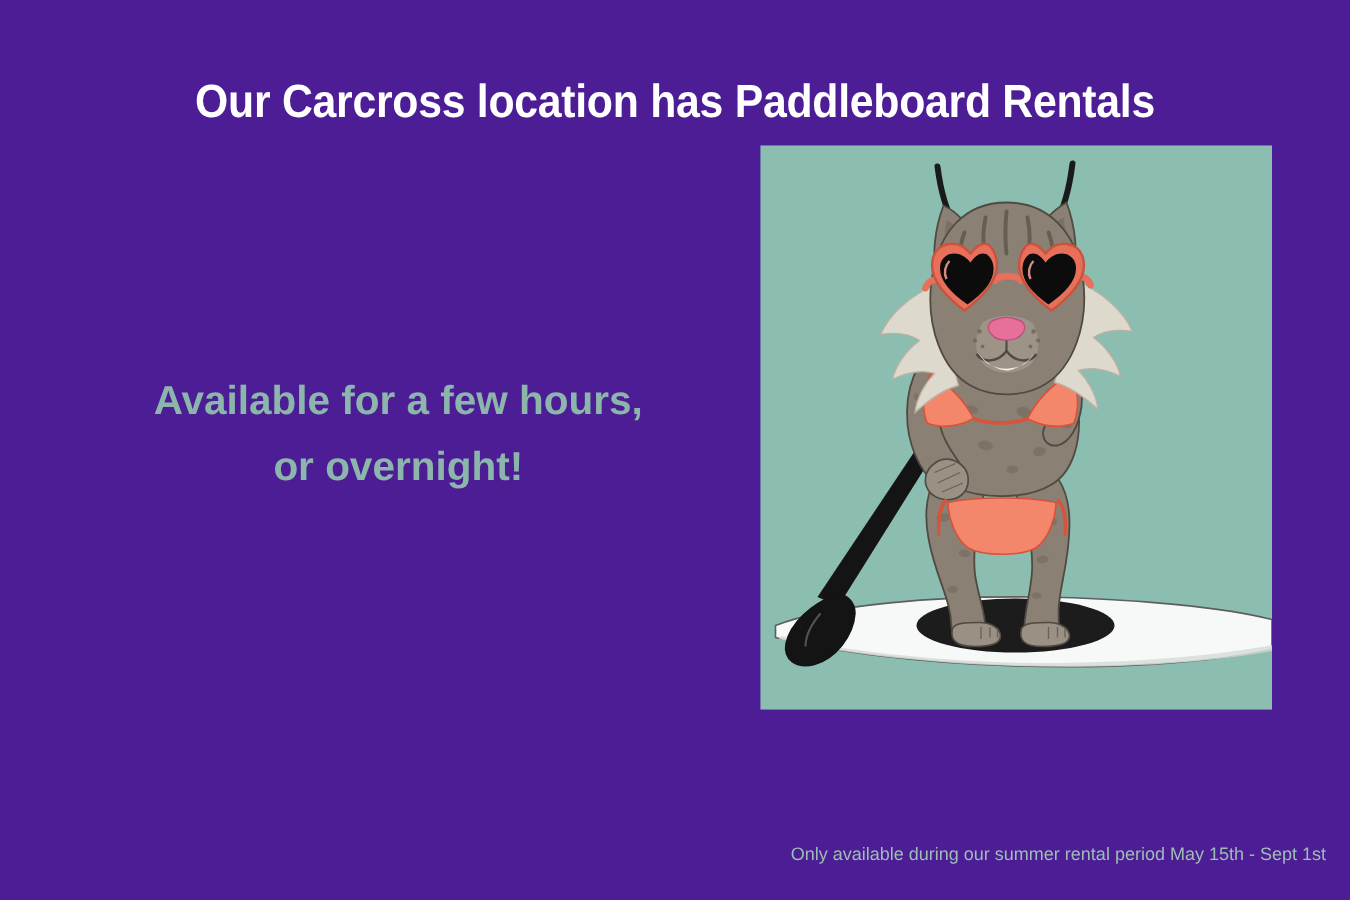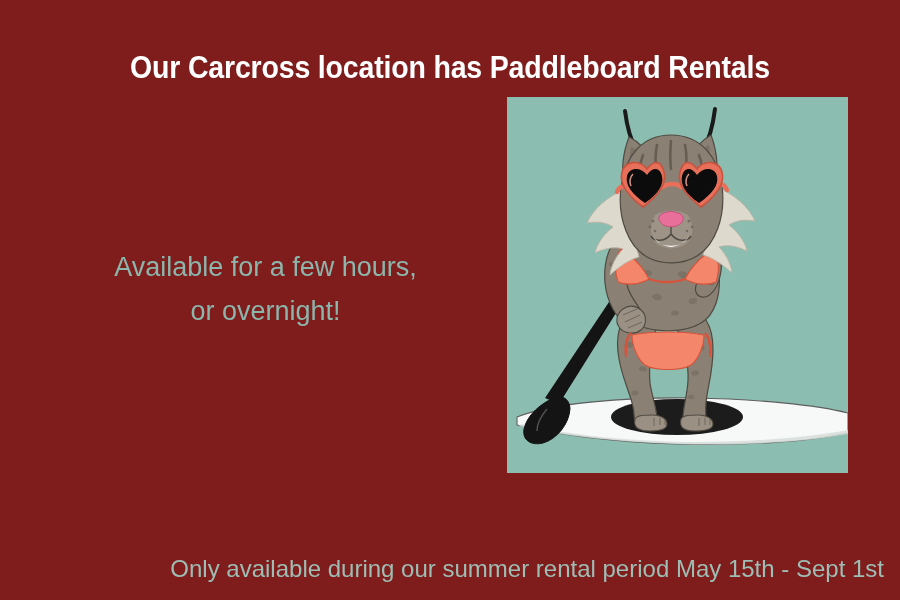--- a/index.html
+++ b/index.html
@@ -10,21 +10,21 @@
   body {
     width: 900px;
     height: 600px;
     overflow: hidden;
     font-family: "Liberation Sans", sans-serif;
   }
   .slide {
     position: relative;
     width: 900px;
     height: 600px;
-    background: #7f1d1d;
+    background: #4c1d95;
     overflow: hidden;
   }
 
   
   .headline {
     position: absolute;
     top: 27px;
     left: 0;
     width: 900px;
     text-align: center;
@@ -42,36 +42,36 @@
   
   .bodycopy {
     position: absolute;
     left: 38px;
     top: 245px;
     width: 455px;
     text-align: center;
     color: #8cb5ab;
     font-size: 27px;
     line-height: 44px;
-    font-weight: normal;
+    font-weight: bold;
   }
   .bodycopy .line {
     display: block;
     white-space: nowrap;
   }
 
   
   .footer {
     position: absolute;
     left: 0;
     top: 557px;
     width: 884px;
     text-align: right;
     color: #9ebdb4;
-    font-size: 24px;
+    font-size: 12px;
     line-height: 24px;
     white-space: nowrap;
   }
 
   
   .illustration {
     position: absolute;
     left: 507px;
     top: 97px;
     width: 341px;

